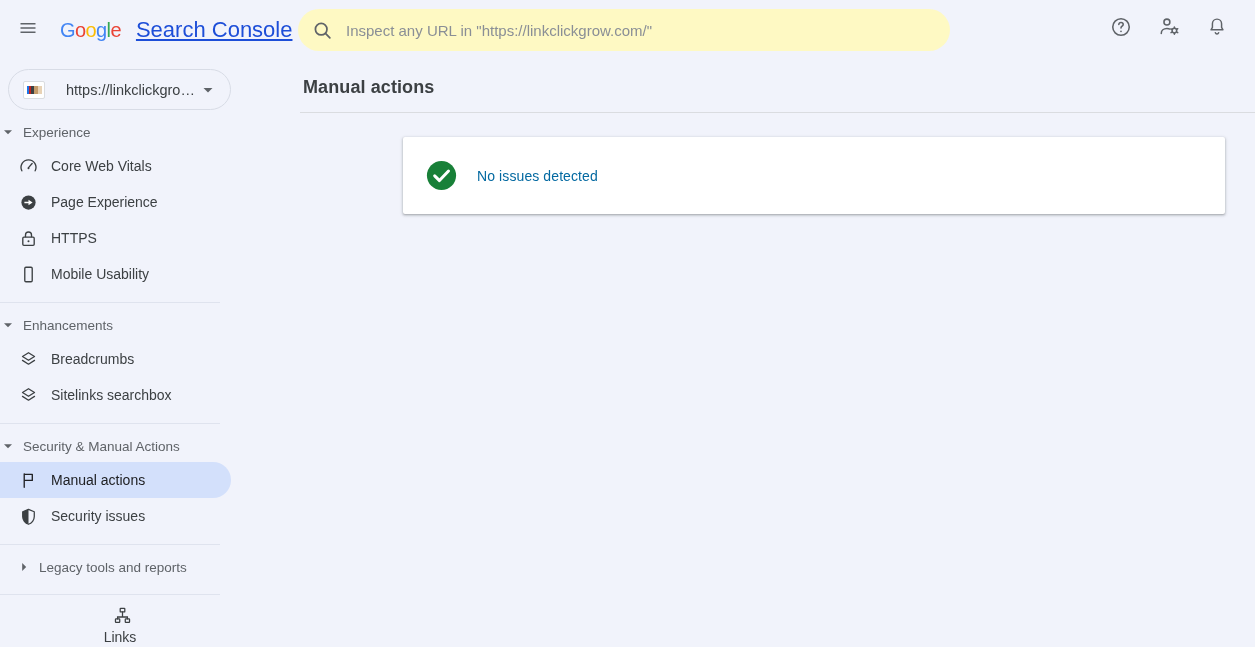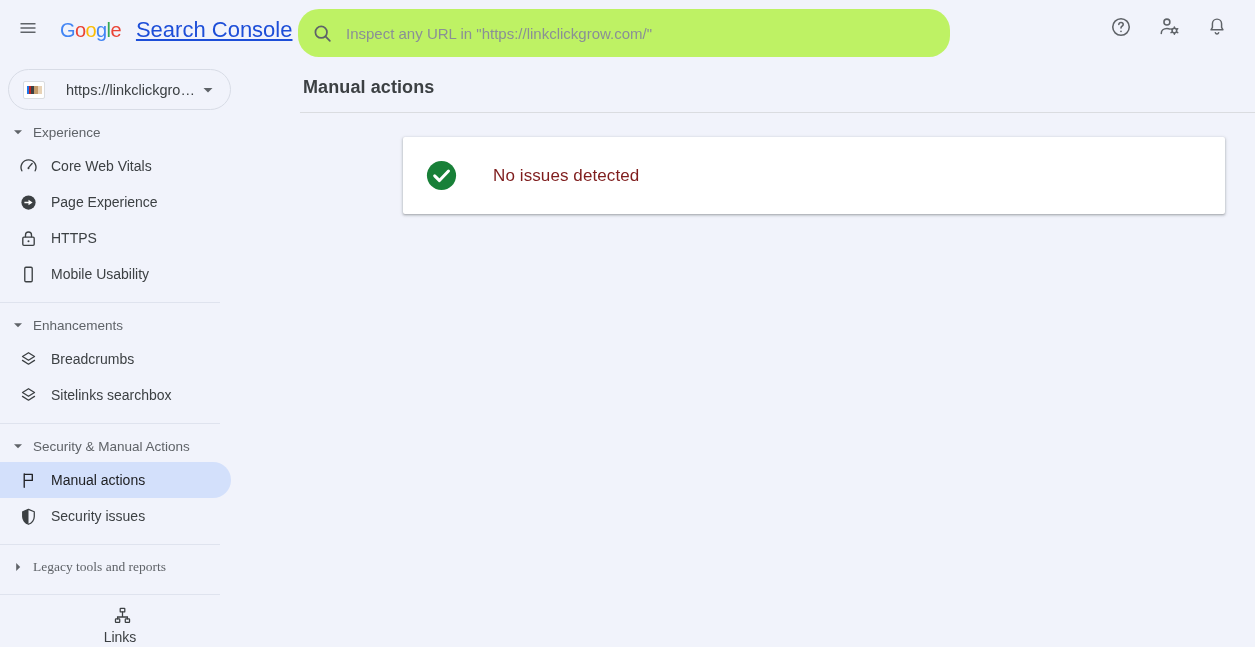--- a/index.html
+++ b/index.html
@@ -63,22 +63,22 @@
   .g-r { color: #EA4335; }
   .g-y { color: #FBBC05; }
   .g-g { color: #34A853; }
 
   
   .searchwrap {
     position: absolute;
     left: 298px;
     top: 9px;
     width: 652px;
-    height: 48px;
-    background: #bef264;
+    height: 42px;
+    background: #fef9c3;
     border-radius: 21px;
     display: flex;
     align-items: center;
     cursor: text;
   }
   .search-icon-box {
     width: 48px;
     display: flex;
     align-items: center;
     justify-content: center;
@@ -173,21 +173,20 @@
     display: flex;
     align-items: center;
   }
 
   .nav-section { margin-top: 6px; }
 
   .section-header {
     height: 32px;
     display: flex;
     align-items: center;
-    padding-left: 10px;
     cursor: pointer;
     user-select: none;
   }
   .section-caret {
     width: 16px;
     display: flex;
     align-items: center;
     justify-content: center;
     flex: 0 0 16px;
   }
@@ -230,24 +229,23 @@
     height: 1px;
     background: #dfe3ee;
     width: 220px;
     margin: 10px 0 0 0;
   }
 
   .legacy-row {
     height: 34px;
     display: flex;
     align-items: center;
-    padding-left: 10px;
+    padding-left: 16px;
     cursor: pointer;
     margin-top: 5px;
-    font-family: Liberation Serif, serif;
   }
 
   
   .main {
     position: absolute;
     top: 59px;
     left: 240px;
     width: 1015px;
     height: 588px;
     background: #f1f3fb;
@@ -284,23 +282,23 @@
     display: flex;
     align-items: center;
   }
   .status-icon {
     margin-left: 21px;
     flex: 0 0 auto;
     display: flex;
     align-items: center;
   }
   .status-text {
-    margin-left: 34px;
-    font-size: 17px;
-    color: #7f1d1d;
+    margin-left: 18px;
+    font-size: 14px;
+    color: #0369a1;
     letter-spacing: 0.1px;
   }
 </style>
 </head>
 <body>
 
 <div class="topbar">
 
   <div class="hamburger">
     <span>

